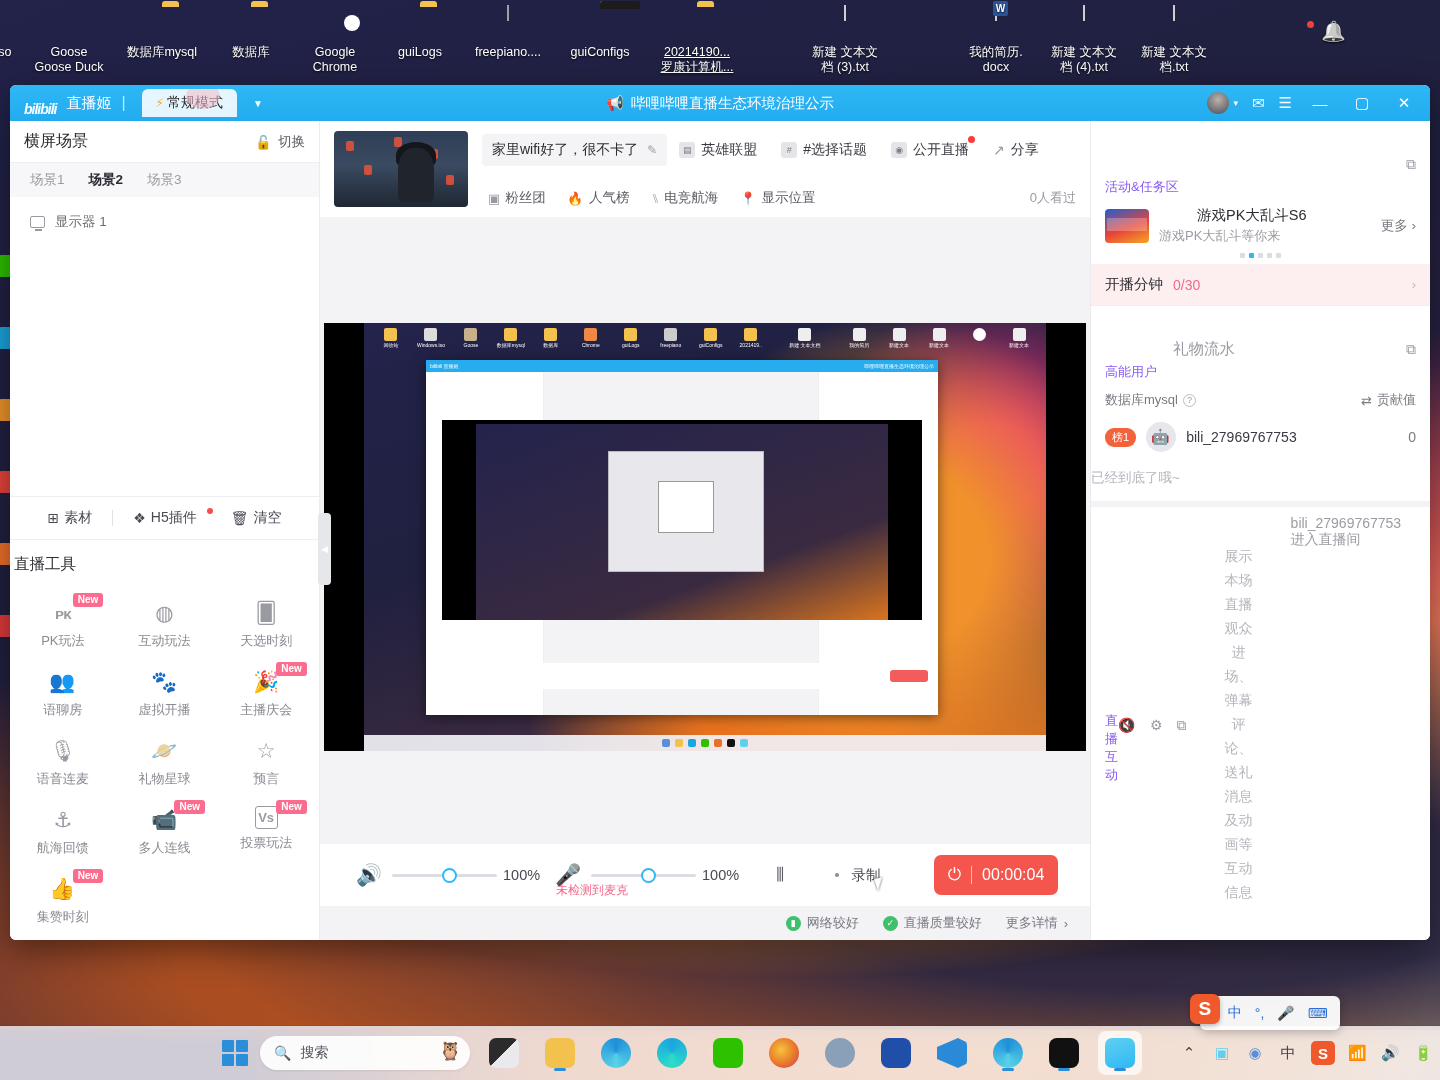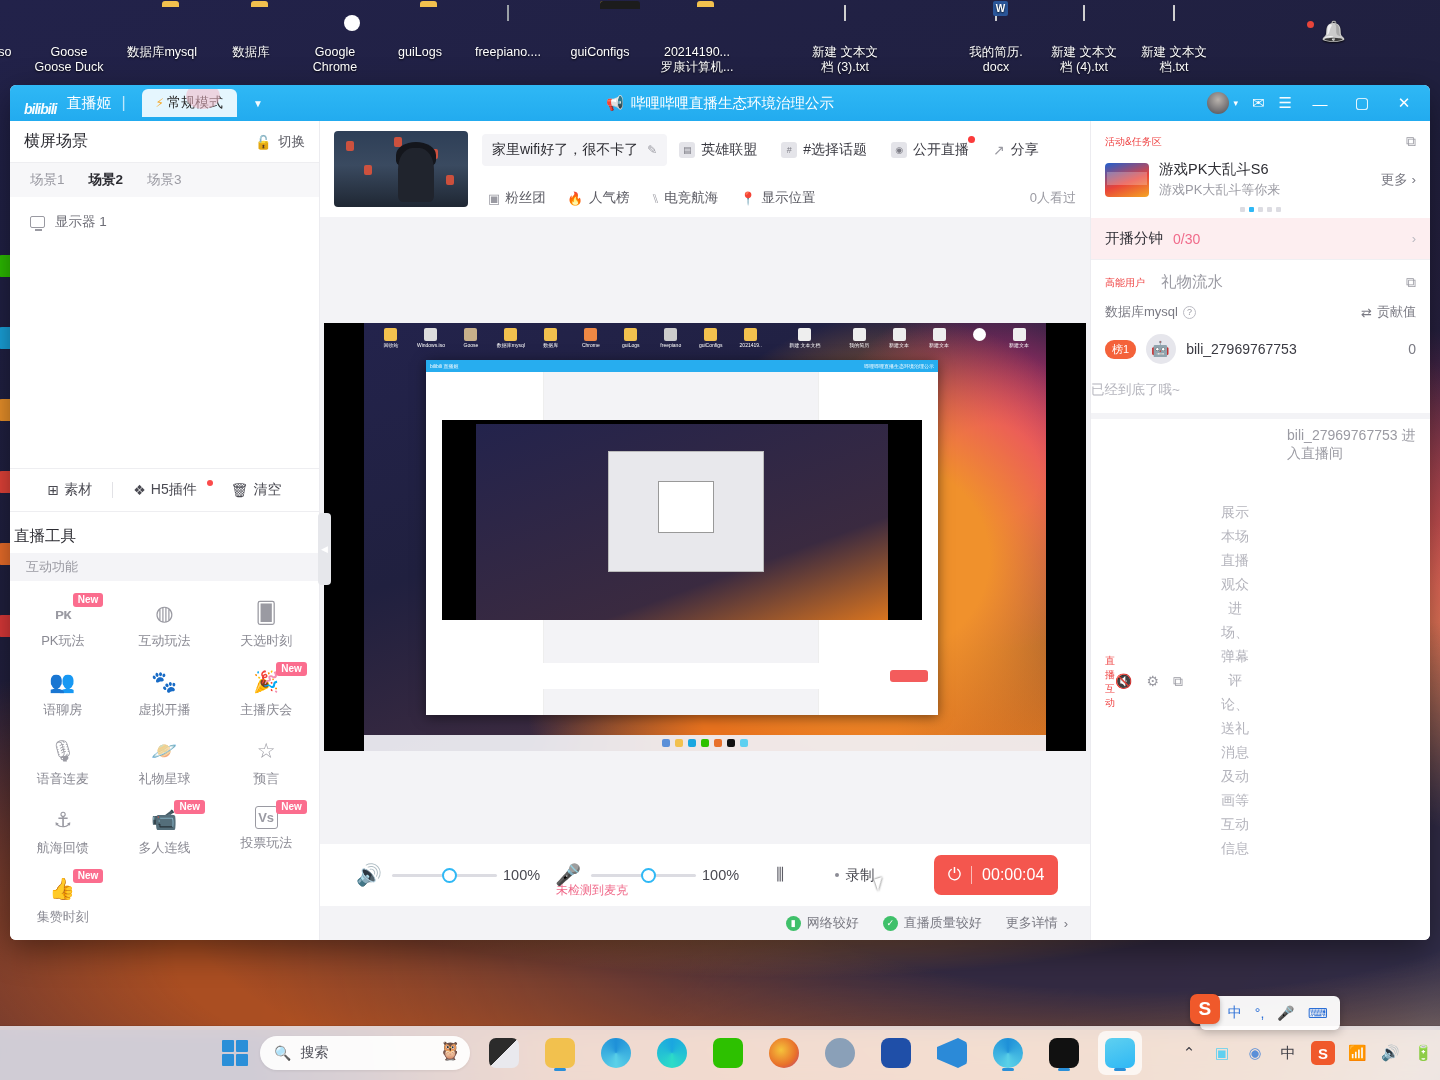--- a/index.html
+++ b/index.html
@@ -168,45 +168,45 @@
 
   .ctrlbar{background:#fff;margin:0;padding:0;flex:none;}
   .ctl-row{height:62px;display:flex;align-items:center;gap:0;padding:0 32px;position:relative;}
   .spk{font-size:21px;color:#5d5d66;width:34px;text-align:center;}
   .slider{width:105px;height:18px;position:relative;display:flex;align-items:center;margin:0 6px;}
   .slider .track{position:absolute;left:0;right:0;height:3px;background:#dcdce2;border-radius:2px;}
   .slider .knob{position:absolute;left:48%;width:15px;height:15px;border-radius:50%;border:2.4px solid #2fb8f5;background:#fff;}
   .pct{font-size:14.5px;color:#4a4a52;width:48px;}
   .micwarn{position:absolute;left:236px;top:38px;font-size:12px;color:#f06a8a;}
   .eq{font-size:19px;color:#5d5d66;margin-left:26px;letter-spacing:-1px;}
-  .recbtn2{font-size:14.5px;color:#4a4a52;margin-left:52px;display:flex;align-items:center;gap:6px;position:relative;}
+  .recbtn2{font-size:14.5px;color:#4a4a52;margin-left:52px;display:flex;align-items:center;gap:12px;position:relative;}
   .recbtn2 .pdot{width:4px;height:4px;border-radius:50%;background:#8c8c95;}
   .cursor{position:absolute;left:556px;top:34px;width:0;height:0;border-left:8px solid #fff;border-bottom:12px solid transparent;
     transform:rotate(-18deg);filter:drop-shadow(0 0 1px #333);}
   .livebtn{margin-left:auto;background:#f4564e;color:#fff;height:40px;min-width:124px;border-radius:7px;display:flex;align-items:center;
     justify-content:center;gap:10px;font-size:16px;}
   .livebtn .pw{font-size:17px;}
   .livebtn .bar{width:1px;height:18px;background:rgba(255,255,255,.6);}
   .status-row{height:34px;display:flex;align-items:center;justify-content:flex-end;gap:24px;padding:0 22px;background:#f3f3f6;font-size:13px;color:#7a7a83;}
   .status-row .sg{display:flex;align-items:center;gap:6px;}
   .status-row .gi{width:15px;height:15px;border-radius:50%;background:#3fc06a;color:#fff;font-size:9px;display:flex;
      align-items:center;justify-content:center;}
 
   
   #right{width:340px;flex:none;background:#fff;border-left:1px solid #ececf0;display:flex;flex-direction:column;min-height:0;}
   .rp-sec-head{display:flex;align-items:center;padding:12px 14px 8px;}
-  .rp-sec-head .t{font-size:10px;color:#ef4444;}
+  .rp-sec-head .t{font-size:13px;color:#8b5cf6;margin-top:45px;}
   .rp-sec-head .t2{font-size:15.5px;color:#9b9ba3;margin-left:16px;}
   .rp-sec-head .ic{margin-left:auto;display:flex;gap:14px;color:#9a9aa2;font-size:14px;}
   .act-card{display:flex;align-items:center;gap:10px;padding:2px 14px 6px;}
   .act-thumb{width:44px;height:34px;border-radius:4px;flex:none;
      background:linear-gradient(160deg,#1f5fd0,#e8443a 55%,#f5a623);position:relative;overflow:hidden;}
   .act-thumb::after{content:"";position:absolute;left:2px;right:2px;top:9px;height:13px;background:rgba(255,255,255,.25);}
   .act-txt{min-width:0;}
-  .act-txt .n{font-size:14.5px;color:#2d2d33;}
+  .act-txt .n{font-size:14.5px;color:#2d2d33;margin-left:38px;}
   .act-txt .d{font-size:13px;color:#9b9ba3;margin-top:2px;}
   .act-more{margin-left:auto;font-size:13.5px;color:#7a7a83;white-space:nowrap;}
   .dots{display:flex;gap:4px;justify-content:center;padding:2px 0 6px;}
   .dots i{width:5px;height:5px;border-radius:1px;background:#dcdce2;display:block;}
   .dots i.on{background:#2fb8f5;}
   .task-row{background:#fdeef0;display:flex;align-items:center;padding:11px 14px;gap:10px;}
   .task-row .n{font-size:14.5px;color:#2d2d33;}
   .task-row .v{font-size:14px;color:#f06a8a;}
   .task-row .a{margin-left:auto;color:#b9b9c0;font-size:13px;}
   .rp-div{height:1px;background:#efeff2;}
@@ -308,21 +308,21 @@
     <span>guiLogs</span>
   </div>
   <div class="dicon" style="width:90px;">
     <span class="gl"><span class="pianoi"></span></span>
     <span>freepiano....</span>
   </div>
   <div class="dicon" style="width:94px;">
     <span class="gl"><span class="folder dark"></span></span>
     <span>guiConfigs</span>
   </div>
-  <div class="dicon" style="width:100px;">
+  <div class="dicon" style="width:100px;text-decoration:underline;">
     <span class="gl"><span class="folder"></span></span>
     <span style="white-space:pre-line">20214190...
 罗康计算机...</span>
   </div>
   <div class="dicon" style="width:112px;margin-left:42px;">
     <span class="gl"><span class="doc"></span></span>
     <span style="white-space:pre-line">新建 文本文
 档 (3).txt</span>
   </div>
   <div class="dicon" style="width:86px;margin-left:52px;">
@@ -405,21 +405,20 @@
           <span>H5插件</span>
           <span class="dot"></span>
         </span>
         <span class="mb">
           <span>🗑</span>
           <span>清空</span>
         </span>
       </div>
 
       <div class="tools-title">直播工具</div>
-      <div class="tools-sub">互动功能</div>
 
       <div class="tool-grid">
         <div class="tool">
           <span class="ic" style="font-size:15px;font-weight:bold;letter-spacing:-1px">ᴘᴋ</span>
           <span class="newbadge">New</span>
           <span class="lbl">PK玩法</span>
         </div>
         <div class="tool">
           <span class="ic">◍</span>
           <span class="lbl">互动玩法</span>

